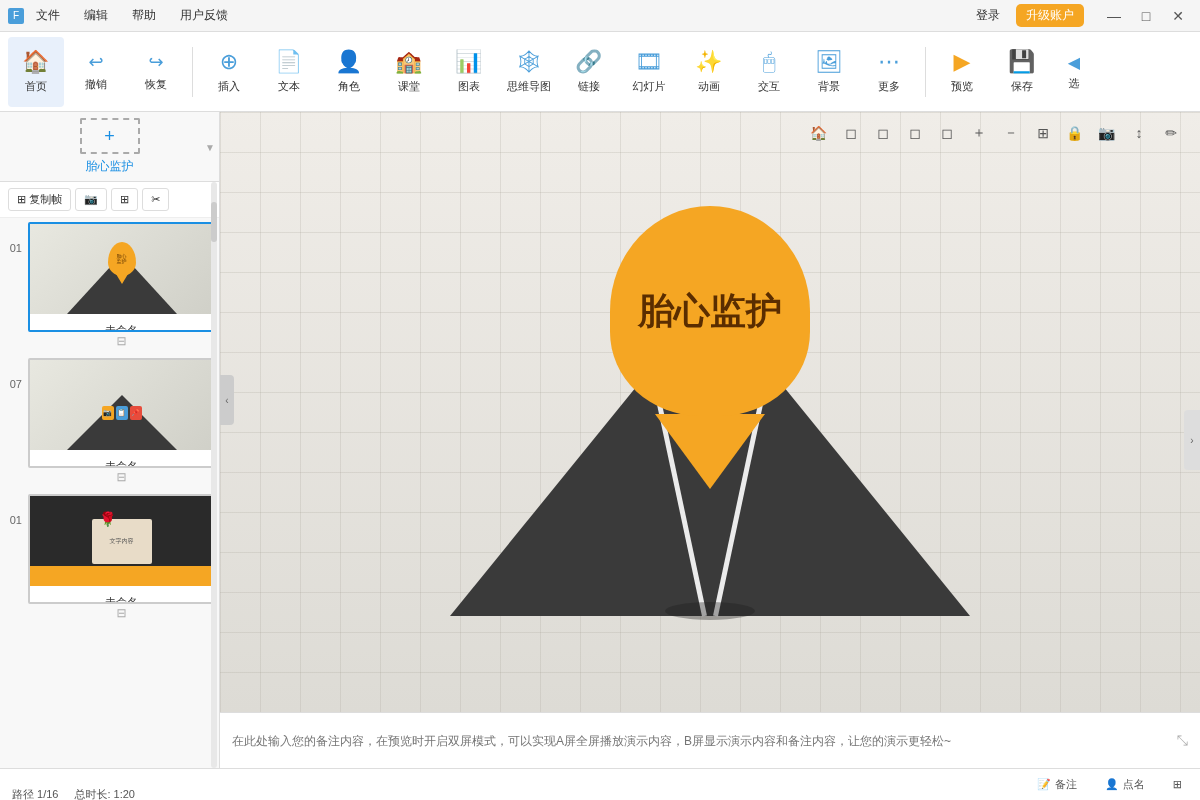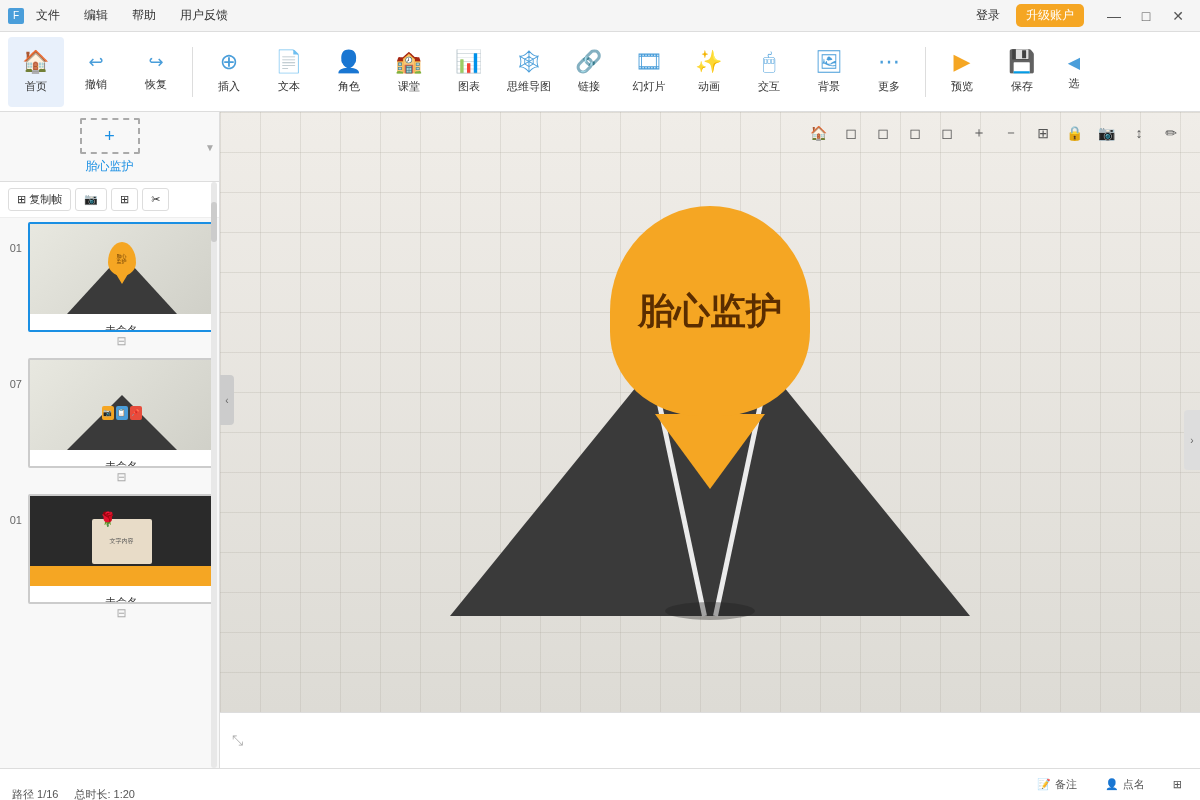--- a/index.html
+++ b/index.html
@@ -801,20 +801,21 @@
       </div>
     </div>
 
     <div class="page-counter">
       <span class="page-counter-btn">◀</span>
       <span>01/16</span>
       <span class="page-counter-btn">▶</span>
     </div>
 
     <div class="notes-area">
+      <input type="text" class="notes-input" placeholder="在此处输入您的备注内容，在预览时开启双屏模式，可以实现A屏全屏播放演示内容，B屏显示演示内容和备注内容，让您的演示更轻松~" style="">
       <span class="notes-expand">⤡</span>
     </div>
 
     <div class="right-collapse">›</div>
 
   </div>
 
 </div>
 
 <div class="status-bar">

